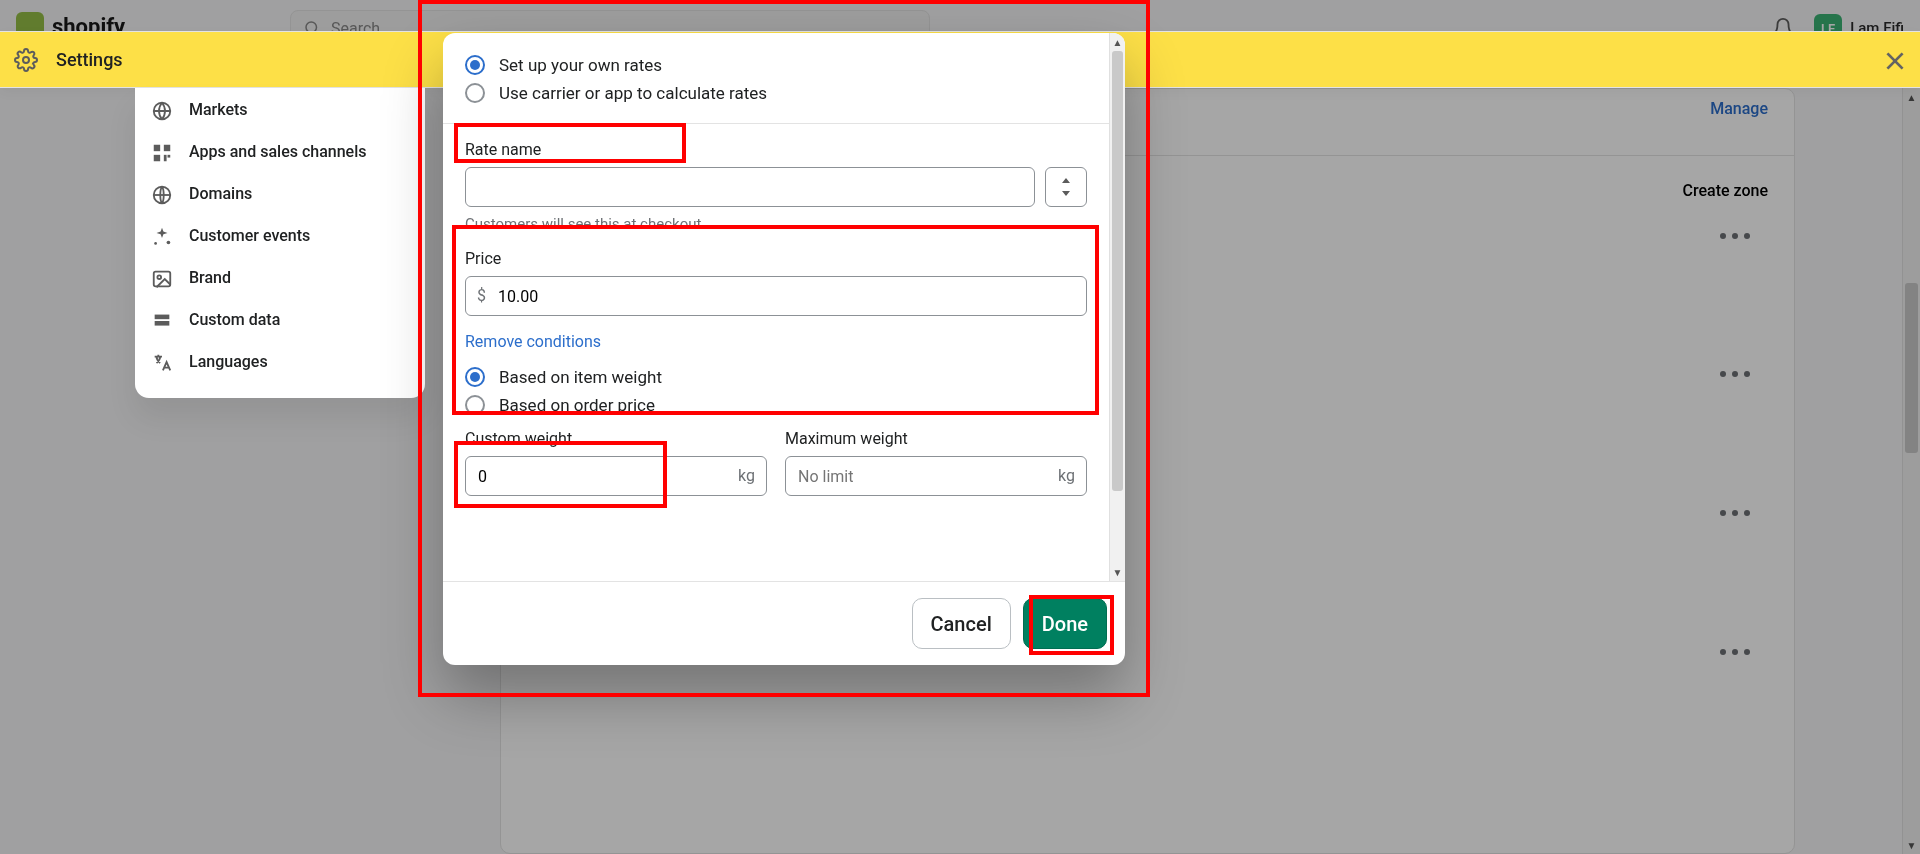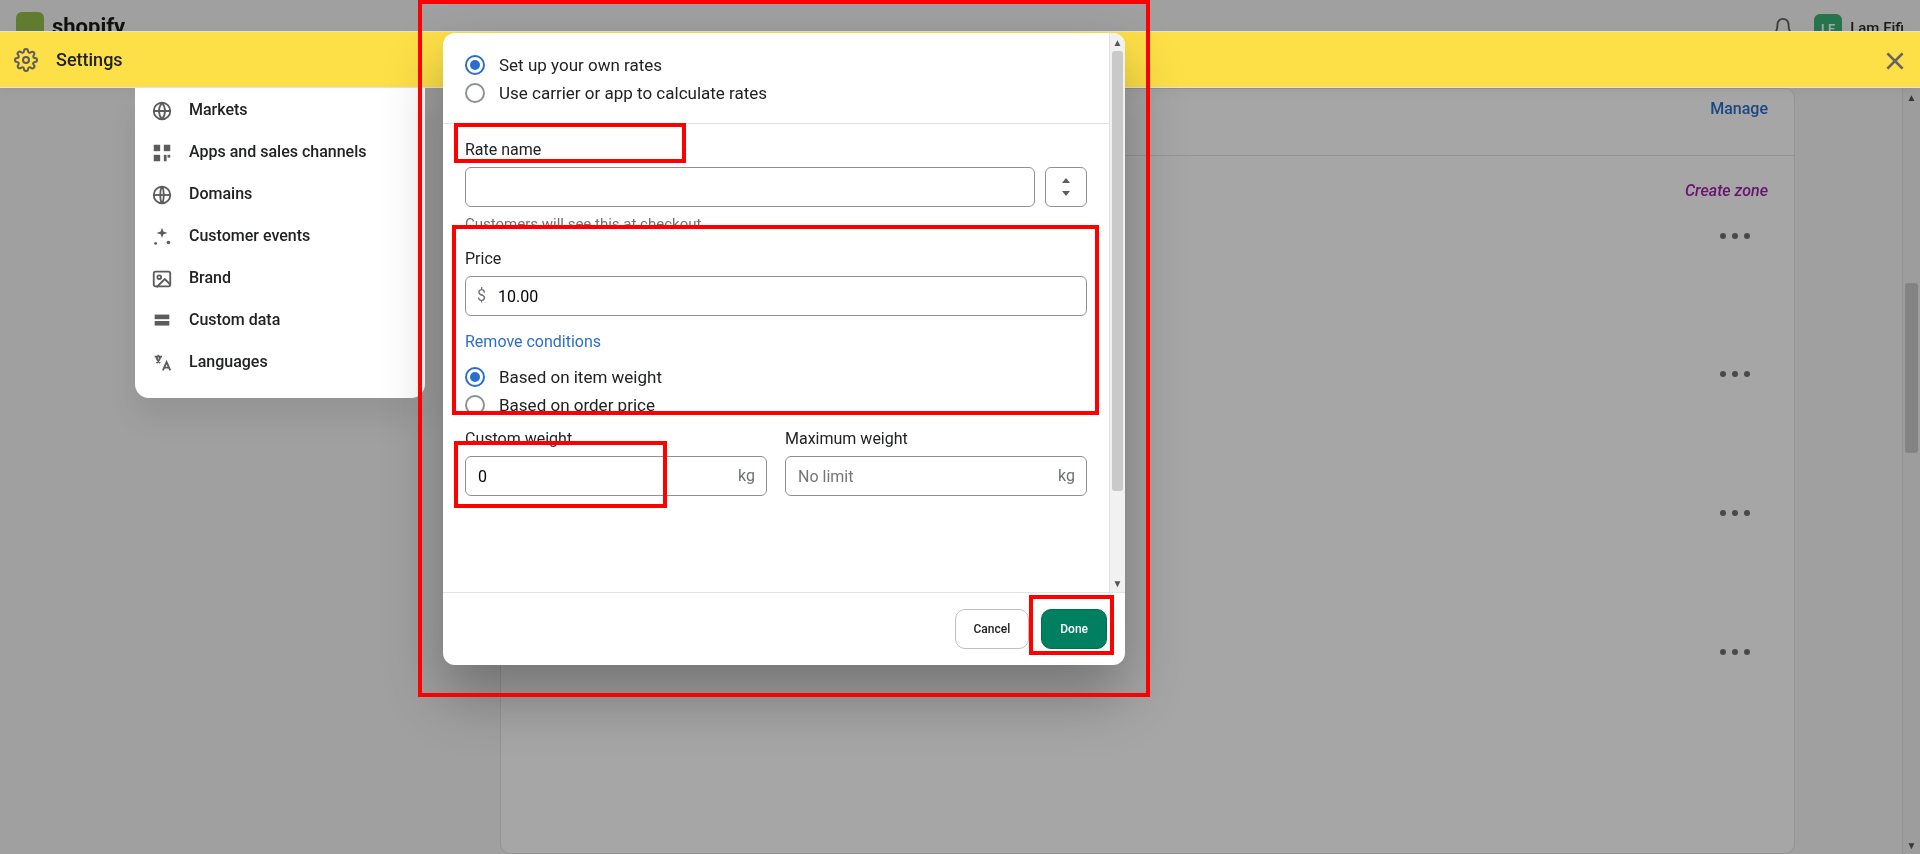--- a/index.html
+++ b/index.html
@@ -44,21 +44,21 @@
     cursor:pointer;
   }
   .side-item .si-icon { width:22px; height:22px; color:#5c5c5c; display:flex; align-items:center; justify-content:center; }
 
   
   .bg-card {
     position:absolute; left:500px; right:125px; top:88px; bottom:0;
     background:#fff; border:1px solid #e3e3e3; border-radius:10px;
   }
   .manage-link { position:absolute; right:152px; top:99px; color:#2c6ecb; font-size:16px; font-weight:500; }
-  .create-zone { position:absolute; right:152px; top:181px; color:#a21caf; font-size:16px; font-weight:500;font-style:italic; }
+  .create-zone { position:absolute; right:152px; top:181px; color:#000000; font-size:16px; font-weight:500; }
   .hr-row { position:absolute; right:125px; height:1px; background:#e3e3e3; }
   .hr-1 { top:155px; left:500px; right:125px; }
   .kebab { position:absolute; right:170px; width:30px; height:8px; display:flex; justify-content:space-between; }
   .kebab span { width:6px; height:6px; border-radius:50%; background:#6d7175; }
 
   
   .overlay {
     position:absolute; inset:0; background:rgba(0,0,0,0.35);
   }
 
@@ -125,39 +125,46 @@
 
   .weight-row { display:flex; gap:18px; margin-top:10px; }
   .weight-col { flex:1; }
   .unit-wrap { position:relative; }
   .unit-input { width:100%; height:40px; border:1px solid #8c9196; border-radius:6px; padding:0 44px 0 12px; font-size:16px; }
   .unit-suffix { position:absolute; right:12px; top:10px; color:#6d7175; font-size:16px; }
 
   .modal-foot {
     border-top:1px solid #e3e3e3; padding:16px 18px; display:flex; justify-content:flex-end; gap:12px;
   }
-  .btn { height:40px; padding:0 18px; border-radius:10px; font-size:12px; font-weight:500; cursor:pointer; display:flex; align-items:center; }
+  .btn { height:51px; padding:0 18px; border-radius:10px; font-size:20px; font-weight:500; cursor:pointer; display:flex; align-items:center; }
   .btn-sec { background:#fff; border:1px solid #babfc3; color:#202223; }
   .btn-pri { background:#008060; border:1px solid #006e52; color:#fff; }
 
   
   .win-scroll { position:absolute; right:0; top:88px; bottom:0; width:18px; background:#f1f1f1; border-left:1px solid #e0e0e0; }
   .win-scroll .up, .win-scroll .down { position:absolute; left:0; right:0; height:18px; display:flex; align-items:center; justify-content:center; color:#555; font-size:10px; }
   .win-scroll .up { top:0; } .win-scroll .down { bottom:0; }
   .win-scroll .thumb { position:absolute; left:2px; right:2px; top:195px; height:170px; background:#c9c9c9; border-radius:3px; }
 
   svg { display:block; }
 </style>
 </head>
 <body>
 
 <div class="topbar">
   <div class="topbar-logo">
     <div class="logo-dot"></div>
     <div class="logo-text">shopify</div>
+  </div>
+  <div class="search-wrap">
+    <svg class="icon" viewBox="0 0 24 24" fill="none" stroke="currentColor" stroke-width="2">
+        <circle cx="11" cy="11" r="7"></circle>
+        <line x1="21" y1="21" x2="16.65" y2="16.65"></line>
+      </svg>
+    <span>Search</span>
   </div>
   <div class="top-right">
     <svg width="22" height="22" viewBox="0 0 24 24" fill="none" stroke="#5c5c5c" stroke-width="2">
         <path d="M18 8a6 6 0 10-12 0c0 7-3 9-3 9h18s-3-2-3-9"></path>
         <path d="M13.7 21a2 2 0 01-3.4 0"></path>
       </svg>
     <div class="avatar-chip">
       <div class="avatar-sq">LF</div>
       <div class="user-name">Lam Fifi</div>
     </div>

